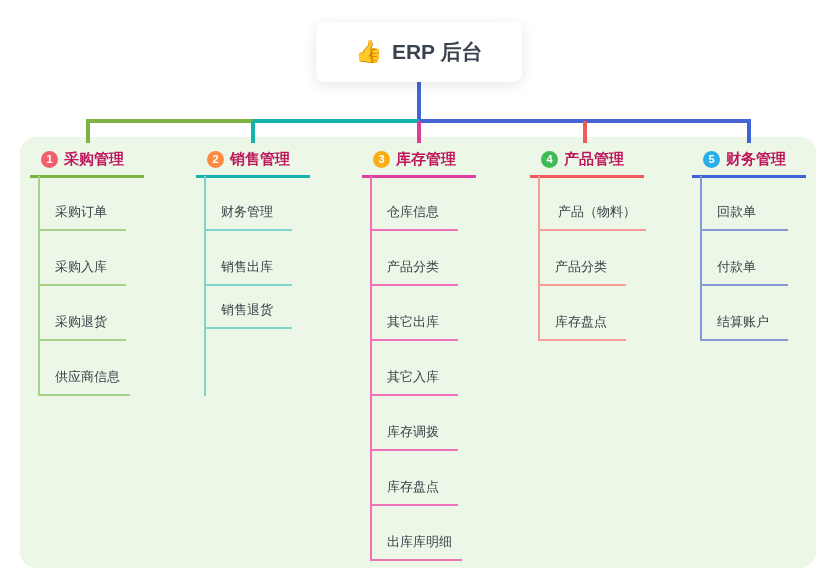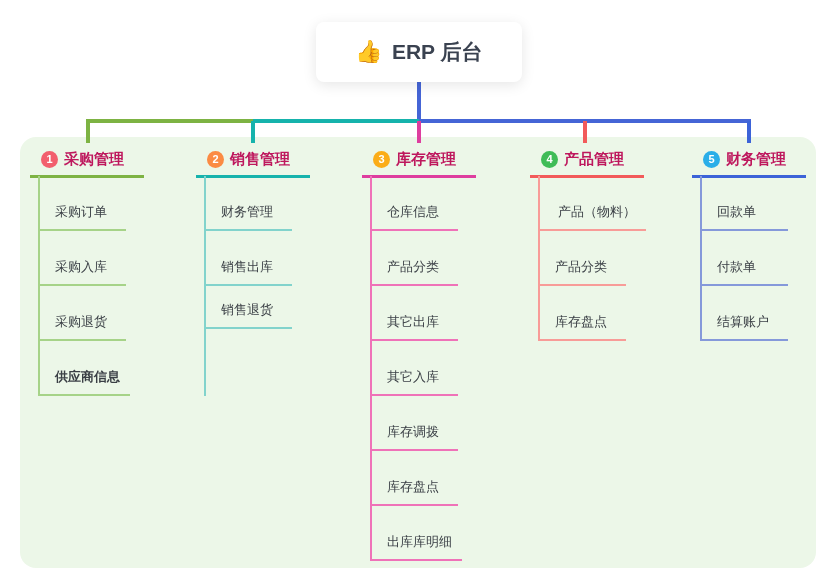--- a/index.html
+++ b/index.html
@@ -60,21 +60,21 @@
   <div id="branches">
   <div class="branch" style="left: 30px;">
     <div class="branch-header" style="border-bottom-color: rgb(125, 179, 67);">
       <span class="badge" style="background: rgb(242, 95, 109);">1</span>
       <span class="branch-label">采购管理</span>
     </div>
     <div class="trunk" style="background: rgb(166, 211, 136); height: 220px;"></div>
   <div class="sub-item" style="top: 58px; border-bottom-color: rgb(166, 211, 136);">采购订单</div>
         <div class="sub-item" style="top: 113px; border-bottom-color: rgb(166, 211, 136);">采购入库</div>
         <div class="sub-item" style="top: 168px; border-bottom-color: rgb(166, 211, 136);">采购退货</div>
-        <div class="sub-item" style="top: 223px; border-bottom-color: rgb(166, 211, 136); font-weight: bold;">供应商信息</div>
+        <div class="sub-item" style="top: 223px; border-bottom-color: rgb(166, 211, 136);">供应商信息</div>
       </div>
 
   <div class="branch" style="left: 196px;">
     <div class="branch-header" style="border-bottom-color: rgb(22, 179, 172);">
       <span class="badge" style="background: rgb(251, 139, 67);">2</span>
       <span class="branch-label">销售管理</span>
     </div>
     <div class="trunk" style="background: rgb(130, 211, 204); height: 220px;"></div>
   <div class="sub-item" style="top: 58px; border-bottom-color: rgb(130, 211, 204);">财务管理</div>
         <div class="sub-item" style="top: 113px; border-bottom-color: rgb(130, 211, 204);">销售出库</div>

